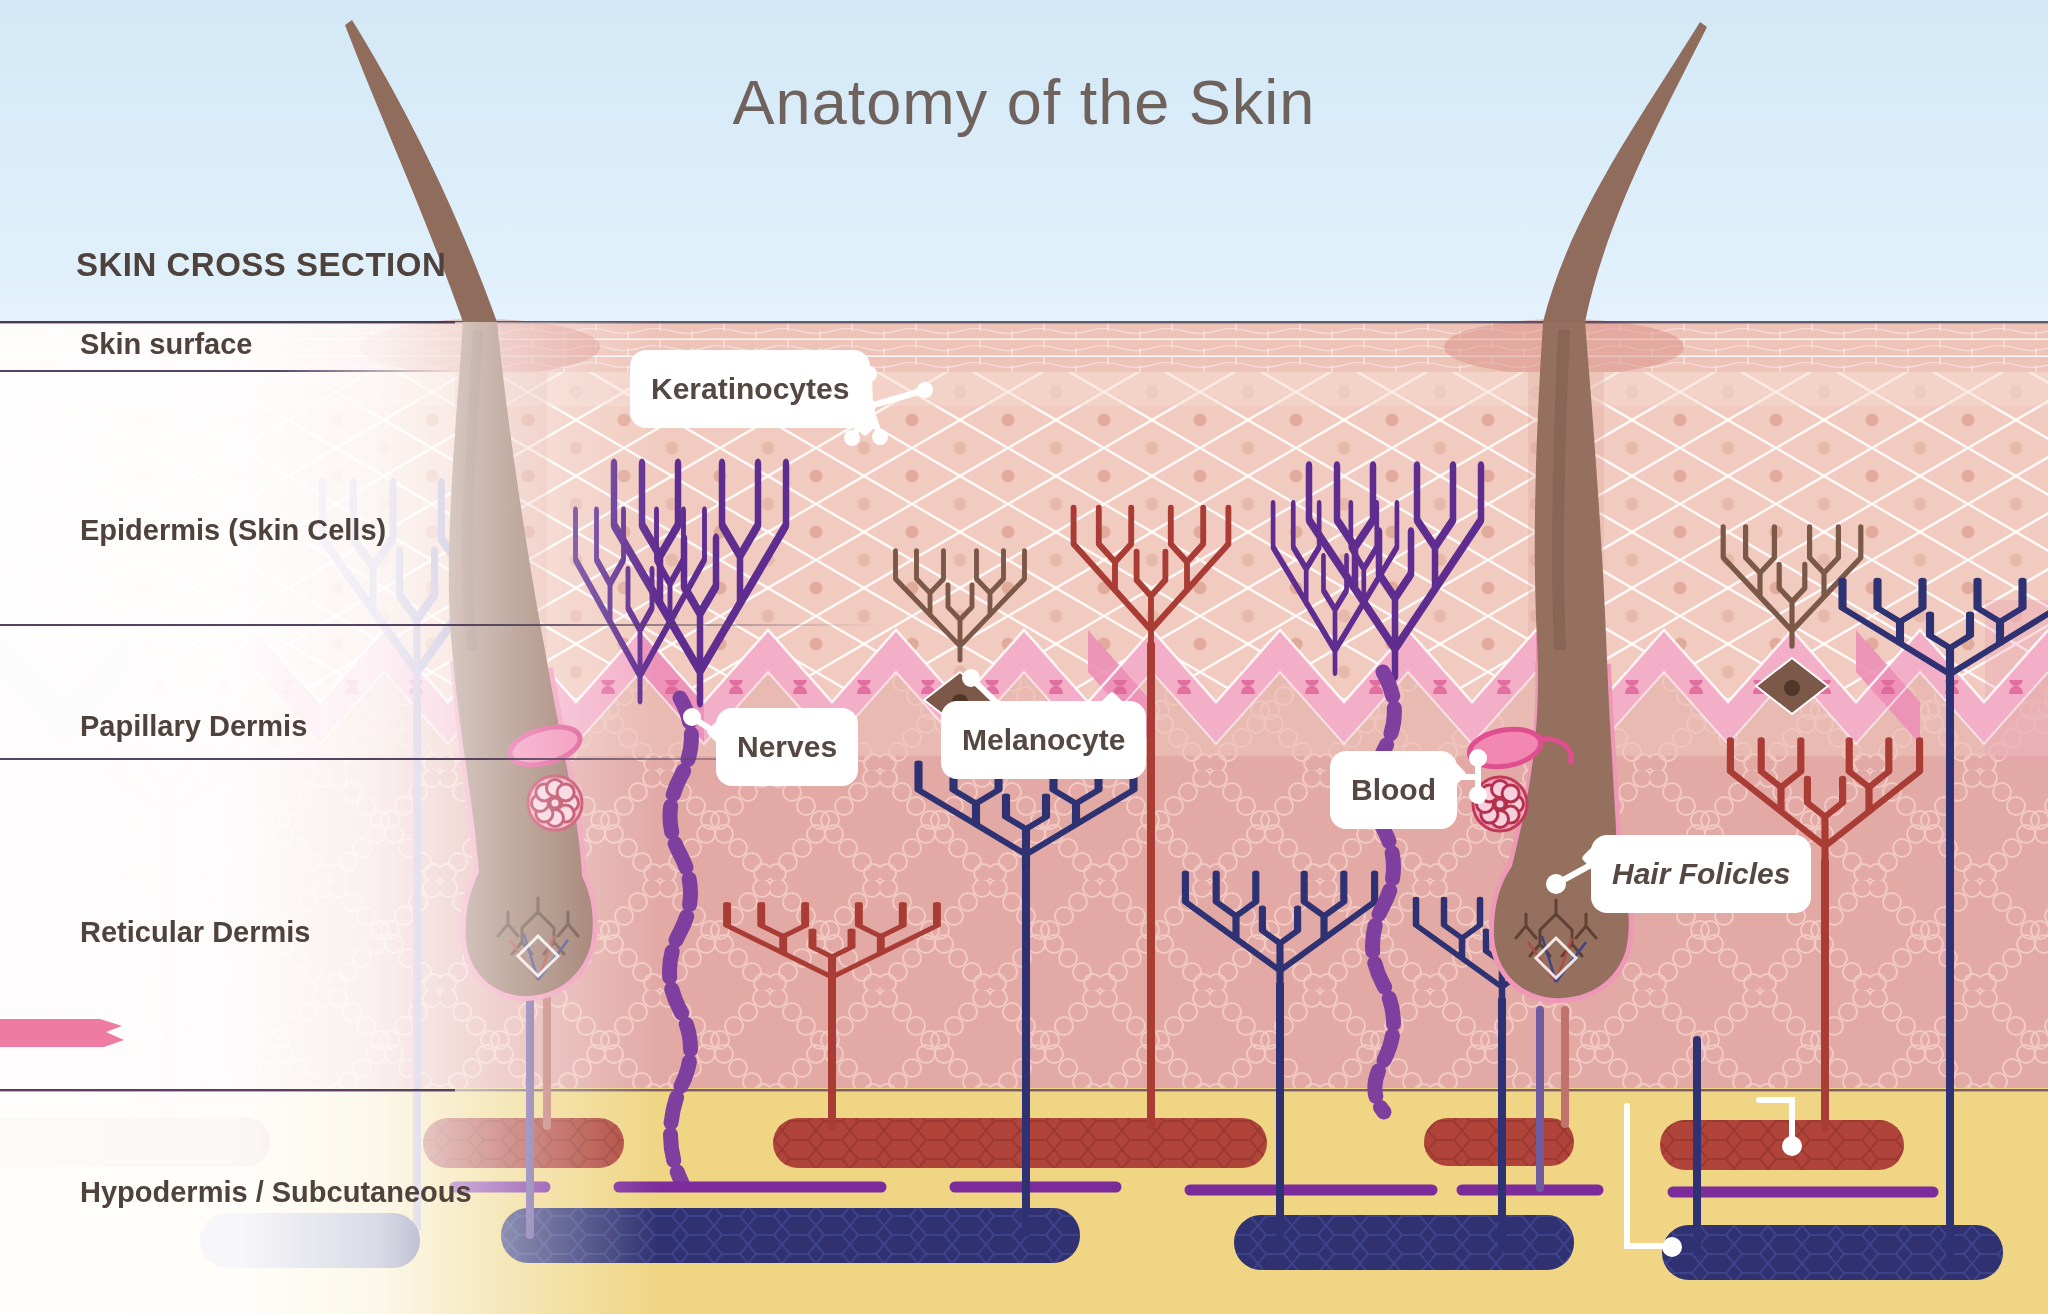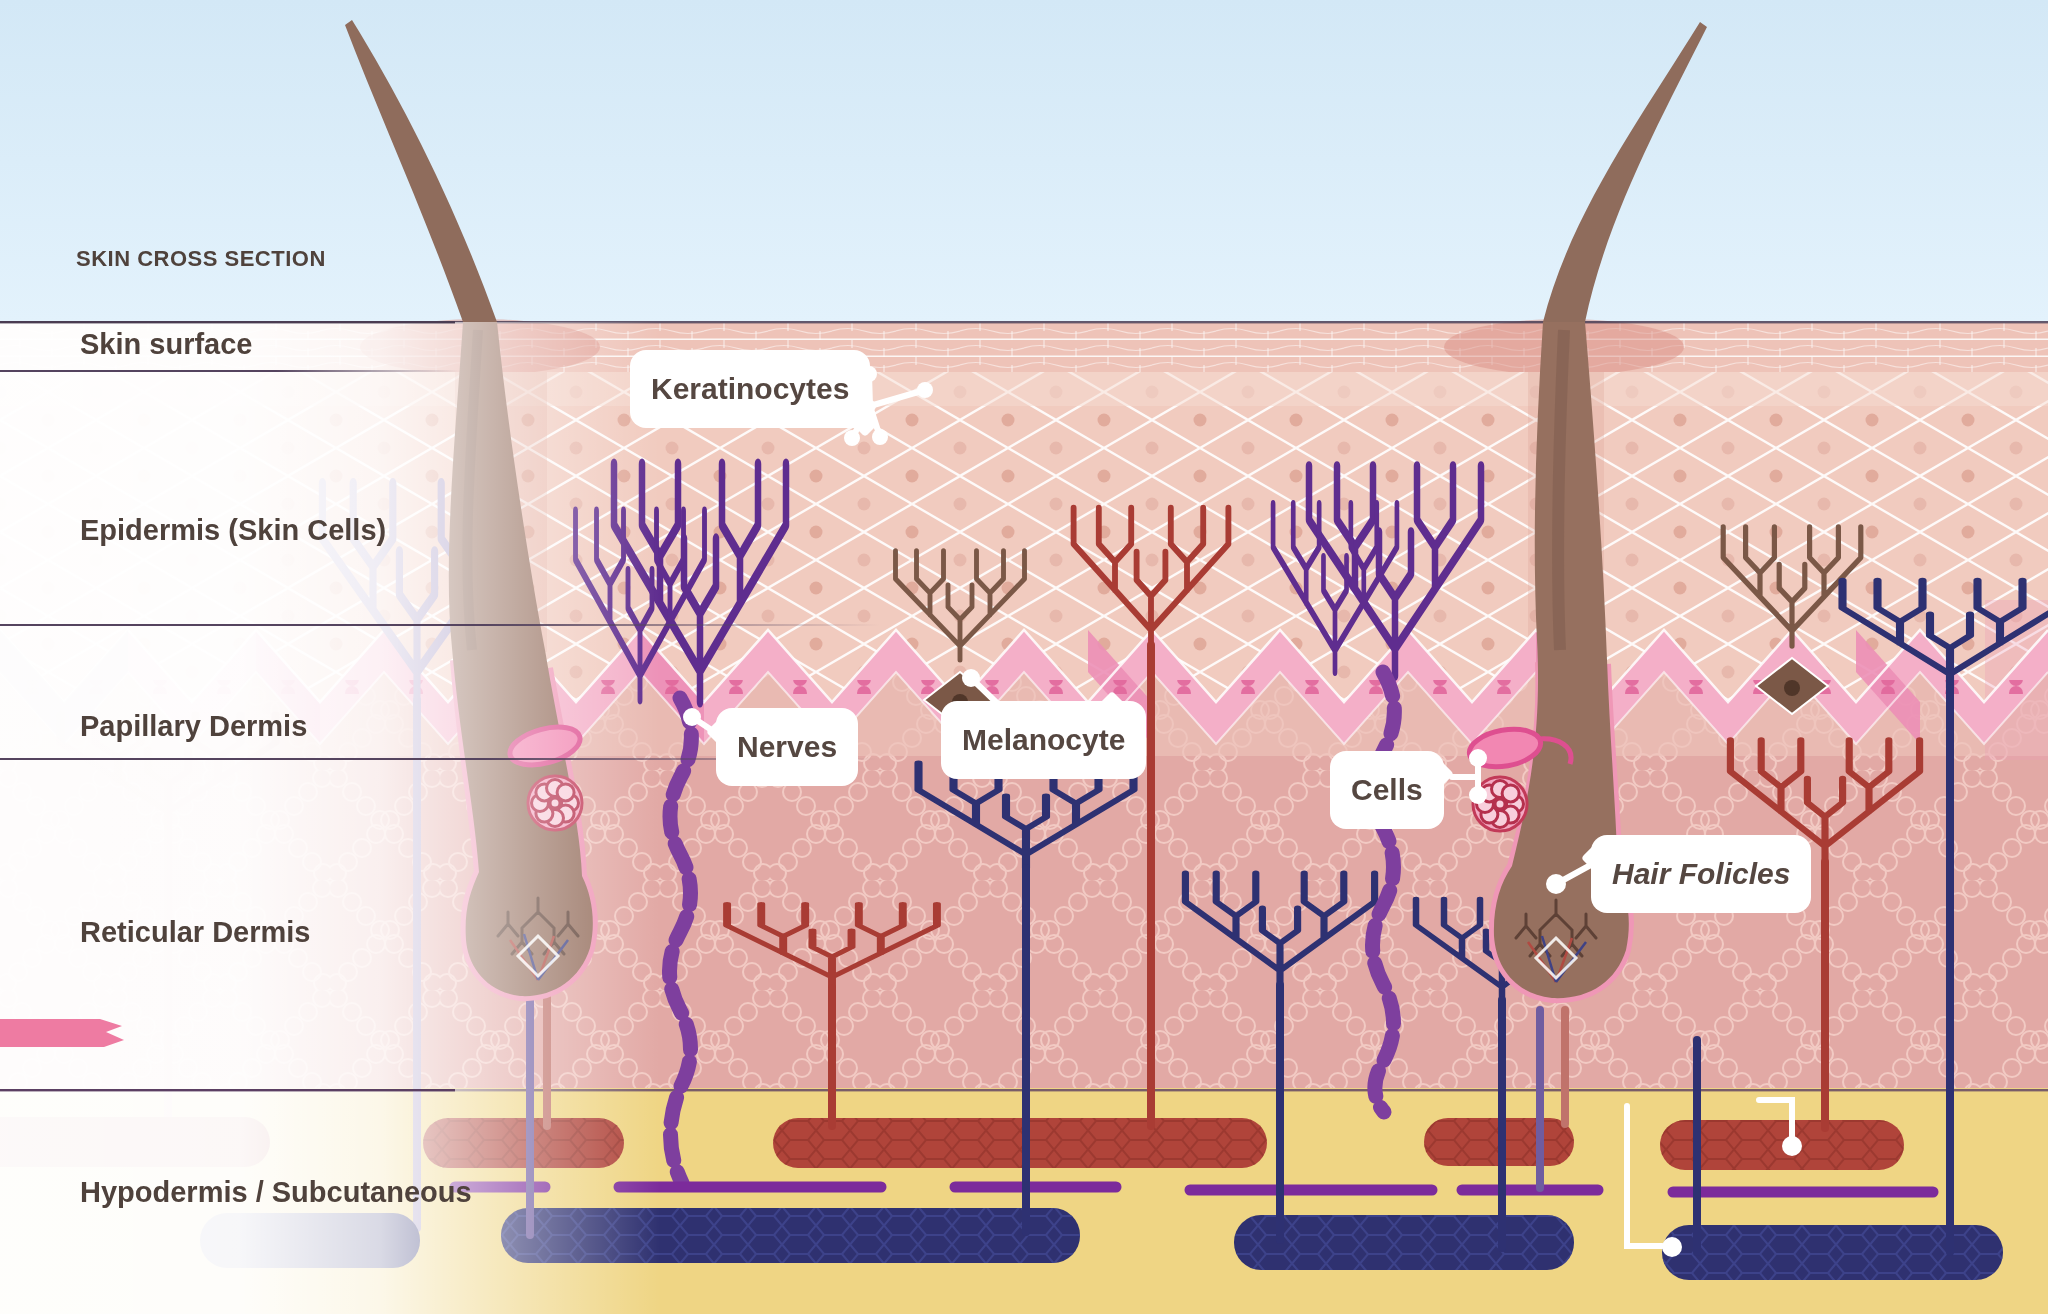--- a/index.html
+++ b/index.html
@@ -2,21 +2,21 @@
 <html style="--c-sky-top: #d3e8f6; --c-sky-bottom: #e3f2fc; --c-title-text: #6f615c; --c-label-text: #4f423c; --c-callout-text: #554741; --c-callout-bg: #ffffff; --c-corneum: #eec3b8; --c-epidermis: #f1cbbf; --c-cell-line: #ffffff; --c-cell-dot: #dda294; --c-basal-pink: #f4afc8; --c-basal-cell-dark: #ec8fb6; --c-basal-dot: #e2679c; --c-papillary: #e9bab2; --c-reticular: #e2a9a5; --c-coil: #f6d2cb; --c-hypodermis: #efd584; --c-hair: #8f6c5c; --c-follicle: #96705f; --c-follicle-outline: #ef97b6; --c-bulb: #a3806f; --c-nerve-purple: #5f2d8f; --c-nerve-wavy: #7e3f9e; --c-nerve-navy: #2e3172; --c-capillary-red: #a93c34; --c-vessel-red: #b0443a; --c-vessel-red-mesh: #8c2f28; --c-vessel-blue: #2f3170; --c-vessel-blue-mesh: #4a52a2; --c-nerve-line: #7c2b9b; --c-gland-pink: #f287b2; --c-gland-rim: #de4f90; --c-boundary-line: #4a3c52; --c-melanocyte-brown: #7b5847; --c-arrector-pink: #ee7ba2;"><head>
 <meta charset="utf-8">
 <style>
   html,body{margin:0;padding:0;background:#fff;}
   body{font-family:"Liberation Sans",sans-serif;}
   .stage{position:relative;width:2048px;height:1314px;overflow:hidden;background:#fff;}
   .stage svg{position:absolute;left:0;top:0;}
   
   .title{position:absolute;left:0;top:66px;width:100%;text-align:center;
          font-size:63px;font-weight:normal;letter-spacing:1px;color:var(--c-title-text,#6f615c);}
-  .heading{position:absolute;left:76px;top:246px;font-size:22px;font-weight:bold;
+  .heading{position:absolute;left:76px;top:246px;font-size:33px;font-weight:bold;
            letter-spacing:.5px;color:var(--c-label-text,#4f423c);}
   .layerlabel{position:absolute;left:80px;font-size:29px;font-weight:bold;color:var(--c-label-text,#4f423c);}
   .ll-surface{top:328px;} .ll-epidermis{top:514px;} .ll-papillary{top:672px;margin-top:38px;}
   .ll-reticular{top:916px;text-align:right;} .ll-hypodermis{top:1176px;}
   
   .co{position:absolute;background:var(--c-callout-bg,#fff);border-radius:16px;padding:22px 21px;
       font-size:30px;font-weight:bold;color:var(--c-callout-text,#554741);white-space:nowrap;}
   .co .tail{position:absolute;width:20px;height:20px;background:var(--c-callout-bg,#fff);
             transform:rotate(45deg);border-radius:4px;}
   .co-keratinocytes{left:630px;top:350px;}
@@ -357,20 +357,21 @@
         <circle class="ldot" cx="1478" cy="795" r="9"></circle>
       <line class="leader" x1="1556" y1="884" x2="1598" y2="861"></line>
         <circle class="ldot" cx="1556" cy="884" r="10"></circle>
       <path class="leader" d="M1627,1106 V1246 H1662"></path>
         <circle class="ldot" cx="1672" cy="1247" r="10"></circle>
       <path class="leader" d="M1759,1100 H1792 V1138"></path>
         <circle class="ldot" cx="1792" cy="1146" r="10"></circle>
     </g>
   </svg>
 
+  <div class="title">Anatomy of the Skin</div>
   <div class="heading">SKIN CROSS SECTION</div>
 
   <div class="layerlabel ll-surface">Skin surface</div>
   <div class="layerlabel ll-epidermis">Epidermis (Skin Cells)</div>
   <div class="layerlabel ll-papillary">Papillary Dermis</div>
   <div class="layerlabel ll-reticular">Reticular Dermis</div>
   <div class="layerlabel ll-hypodermis">Hypodermis / Subcutaneous</div>
 
   <div class="co co-keratinocytes">
     <span>Keratinocytes</span>
@@ -378,21 +379,21 @@
   </div>
   <div class="co co-nerves">
     <span>Nerves</span>
     <div class="tail" style="left:-6px;top:14px;"></div>
   </div>
   <div class="co co-melanocyte">
     <span>Melanocyte</span>
     <div class="tail" style="right:24px;top:-6px;"></div>
   </div>
   <div class="co co-glands">
-    <span>Cells</span>
+    <span>Blood</span>
     <div class="tail" style="right:-6px;top:13px;"></div>
   </div>
   <div class="co co-hairfolicles">
     <span>Hair Folicles</span>
     <div class="tail" style="left:-6px;top:13px;"></div>
   </div>
 
 </div>
 
 </body></html>

